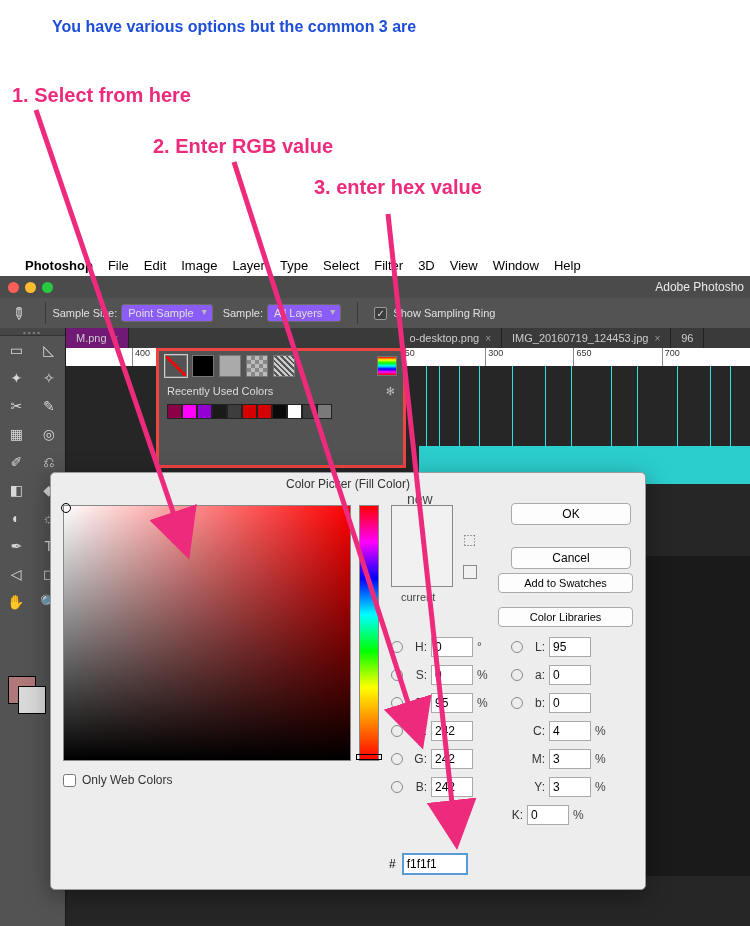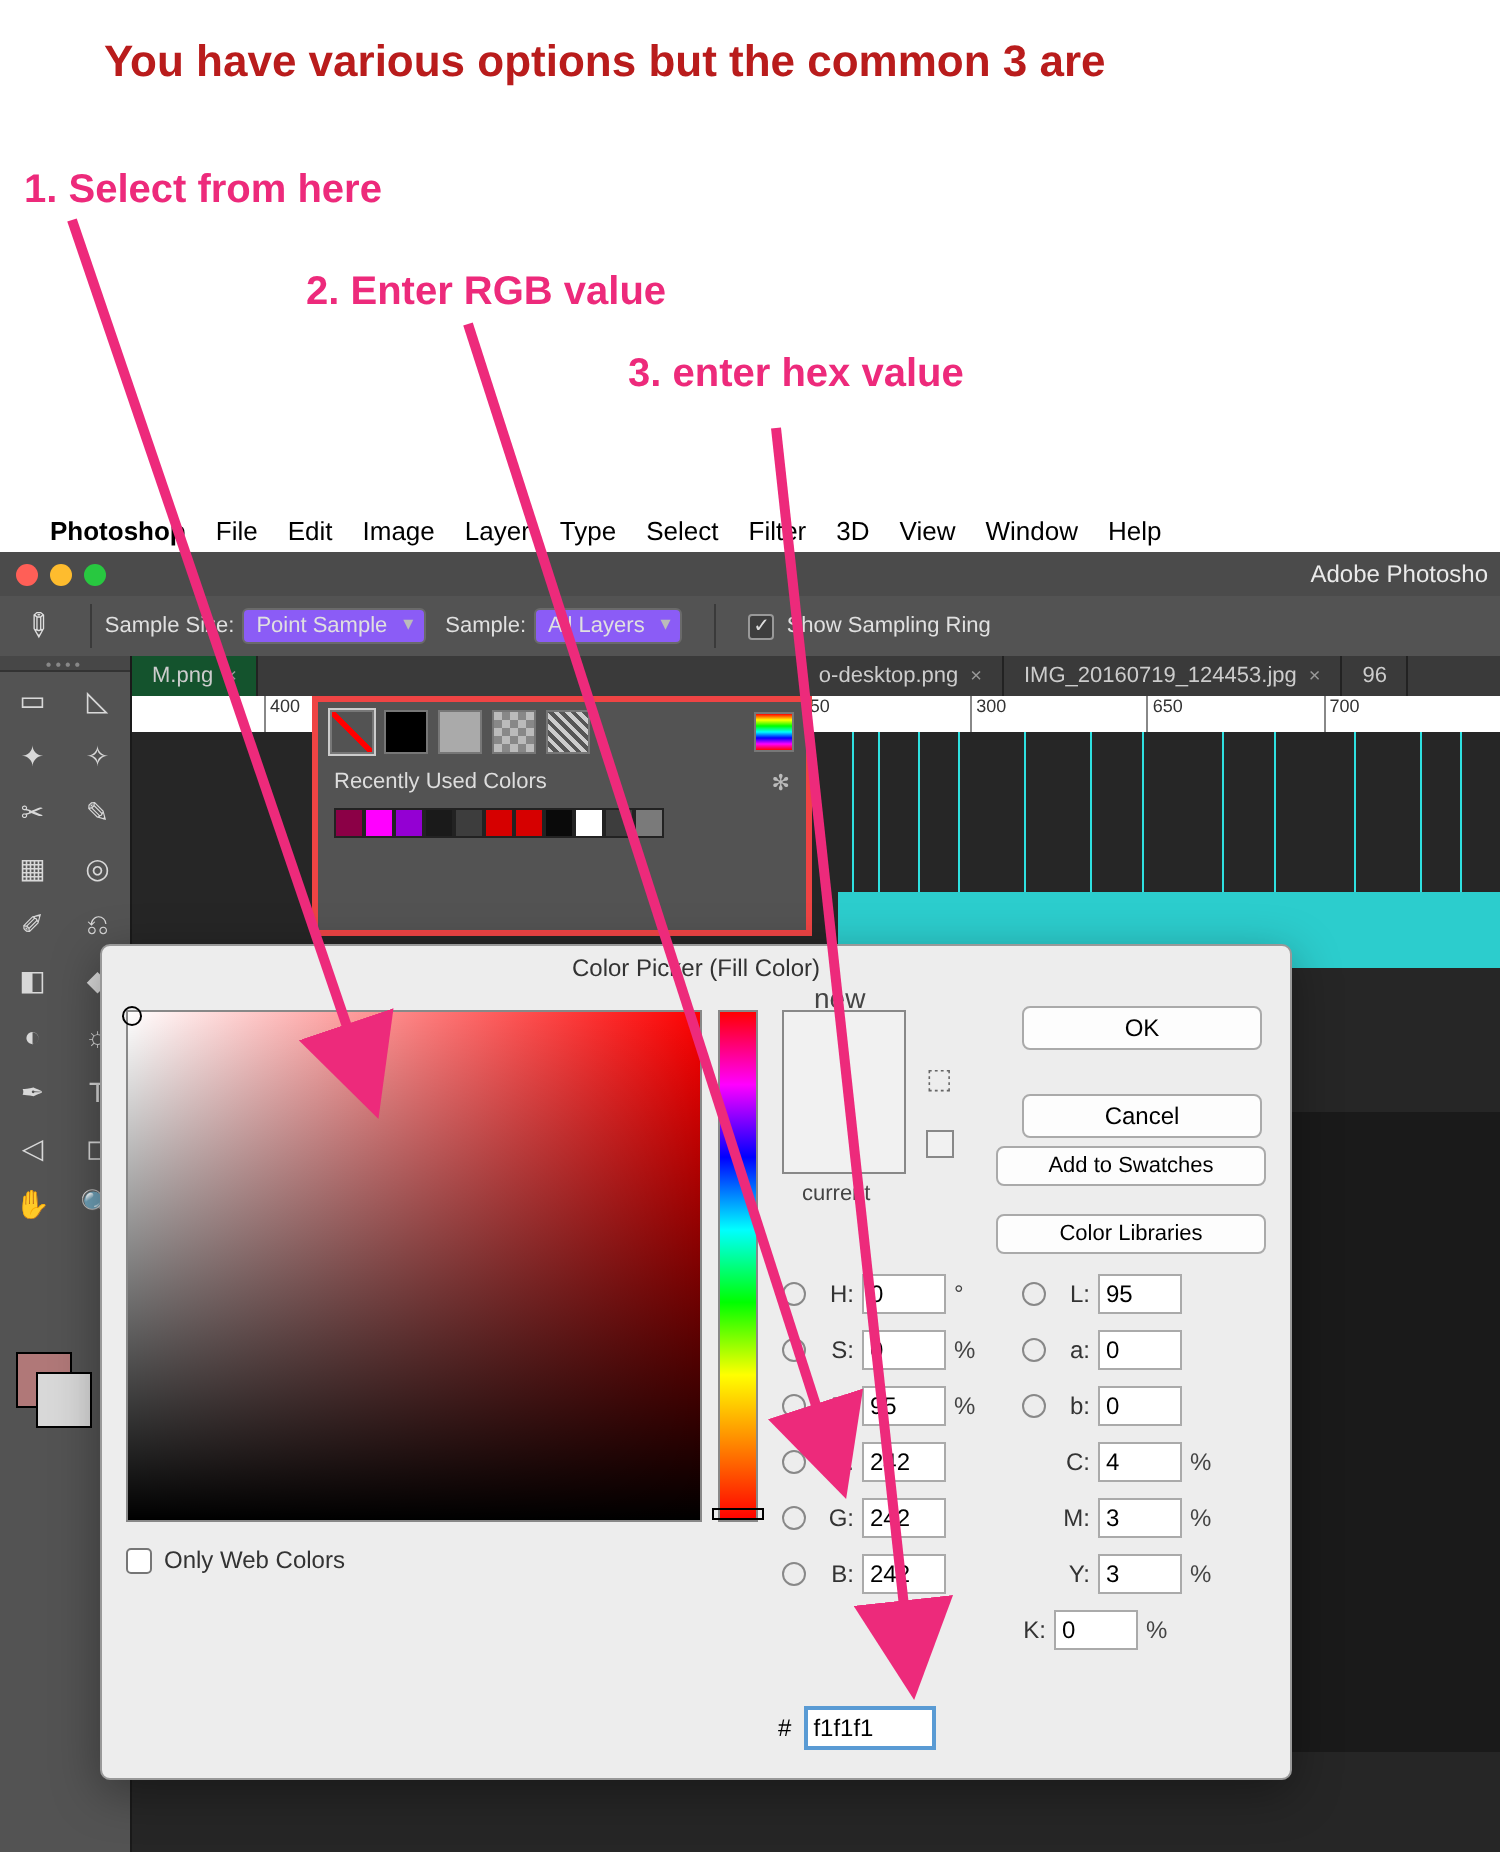--- a/index.html
+++ b/index.html
@@ -1,18 +1,18 @@
 <!DOCTYPE html>
 <html><head>
 <meta charset="utf-8">
 <style>
 * { box-sizing: border-box; margin: 0; padding: 0; font-family: -apple-system, "Helvetica Neue", Arial, sans-serif; }
 body { width: 750px; height: 926px; background: #fff; position: relative; overflow: hidden; font-size: 12px; }
 
-.heading { position: absolute; left: 52px; top: 18px; font-size: 22px; font-weight: 700; color: #b91c1c; }
+.heading { position: absolute; left: 52px; top: 18px; font-size: 16px; font-weight: 700; color: #1d4ed8; }
 .annot { position: absolute; font-size: 20px; font-weight: 700; color: #ed2a7b; }
 .annot1 { left: 12px; top: 84px; }
 .annot2 { left: 153px; top: 135px; }
 .annot3 { left: 314px; top: 176px; text-align: right; }
 
 svg.arrows { position: absolute; left: 0; top: 0; width: 750px; height: 926px; pointer-events: none; z-index: 30; }
 
 .menubar { position: absolute; left: 0; top: 254px; width: 750px; height: 22px; background: #fff; color: #000; font-size: 13px; display: flex; align-items: center; padding-left: 10px; gap: 15px; }
 .menubar .apple { font-size: 15px; }
 .menubar .appname { font-weight: 700; }
@@ -38,21 +38,21 @@
 .toolpanel { position: absolute; left: 0; top: 0; width: 66px; height: 100%; background: #535353; border-right: 1px solid #1a1a1a; }
 .toolpanel .grip { height: 8px; background: #474747; border-bottom: 1px solid #333; text-align: center; color: #888; font-size: 8px; letter-spacing: 2px; }
 .toolgrid { display: grid; grid-template-columns: 1fr 1fr; }
 .toolgrid span { height: 28px; display: flex; align-items: center; justify-content: center; color: #d8d8d8; font-size: 14px; }
 
 .swatch { position: absolute; left: 8px; top: 348px; width: 28px; height: 28px; background: #b07878; border: 1px solid #000; }
 .swatch2 { position: absolute; left: 18px; top: 358px; width: 28px; height: 28px; background: #d8d8d8; border: 1px solid #000; z-index: -0; }
 
 .tabbar { position: absolute; left: 66px; top: 0; right: 0; height: 20px; background: #3a3a3a; display: flex; align-items: center; color: #ccc; font-size: 11px; }
 .tabbar .tab { padding: 0 10px; height: 100%; display: flex; align-items: center; border-right: 1px solid #222; gap: 6px; }
-.tabbar .tab.active { background: #14532d; }
+.tabbar .tab.active { background: #701a75; }
 .tabbar .tab .x { color: #999; font-size: 10px; }
 
 .ruler { position: absolute; left: 66px; top: 20px; right: 0; height: 18px; background: #fff; display: flex; font-size: 9px; color: #333; }
 .ruler span { flex: 1; border-left: 1px solid #888; padding-left: 2px; }
 
 .canvas { position: absolute; left: 66px; top: 38px; right: 0; bottom: 0; background: #262626; }
 .canvas .guides { position: absolute; left: 353px; top: 0; right: 0; height: 80px; }
 .canvas .guides i { position: absolute; top: 0; height: 100%; width: 1px; background: #2ee0e0; }
 .canvas .teal { position: absolute; left: 353px; top: 80px; right: 0; height: 38px; background: #2ee0e0; opacity: 0.9; }
 .canvas .darkband { position: absolute; left: 0; right: 0; top: 190px; height: 320px; background: #1a1a1a; }

